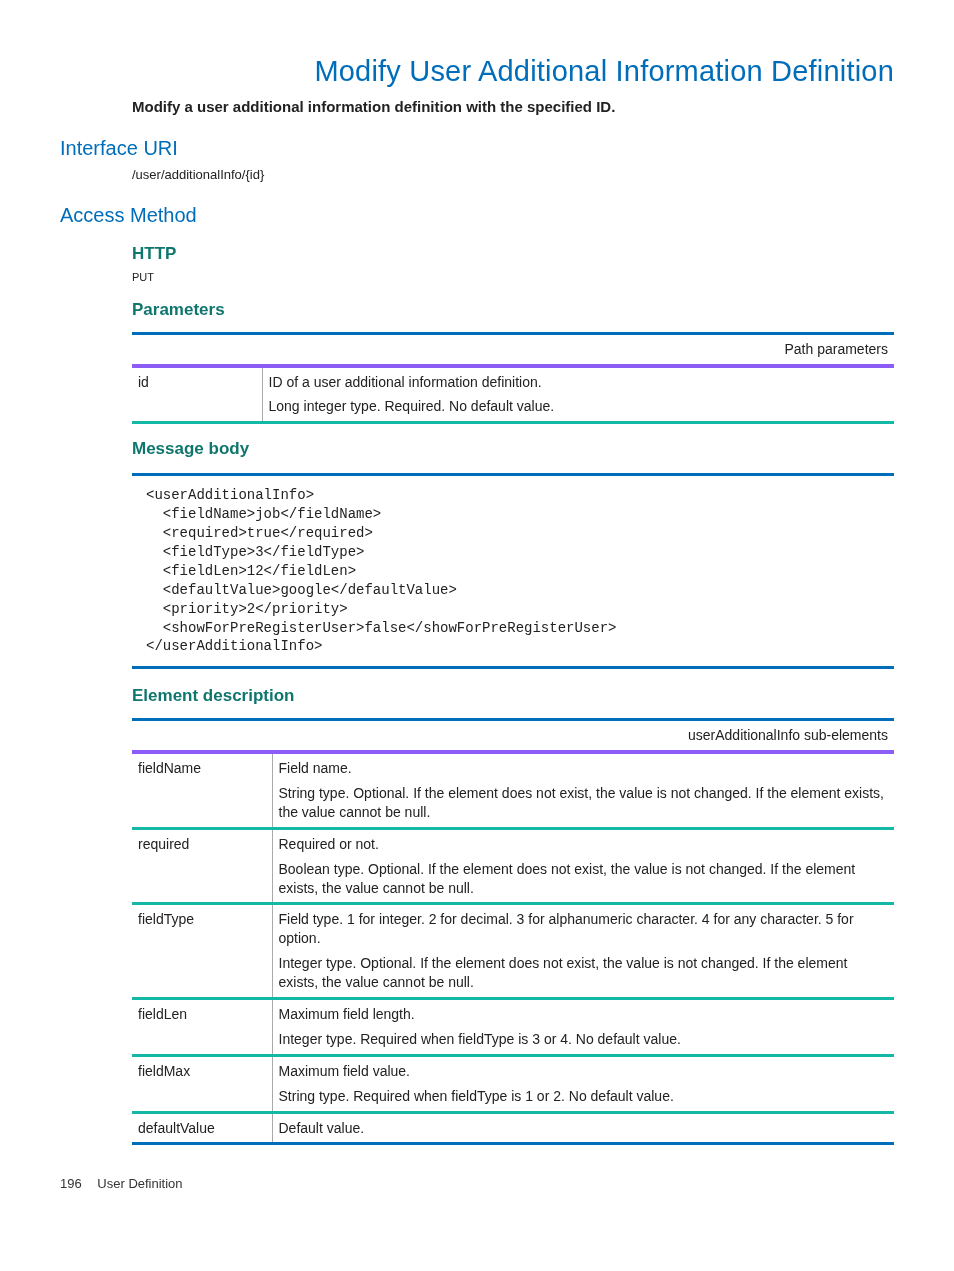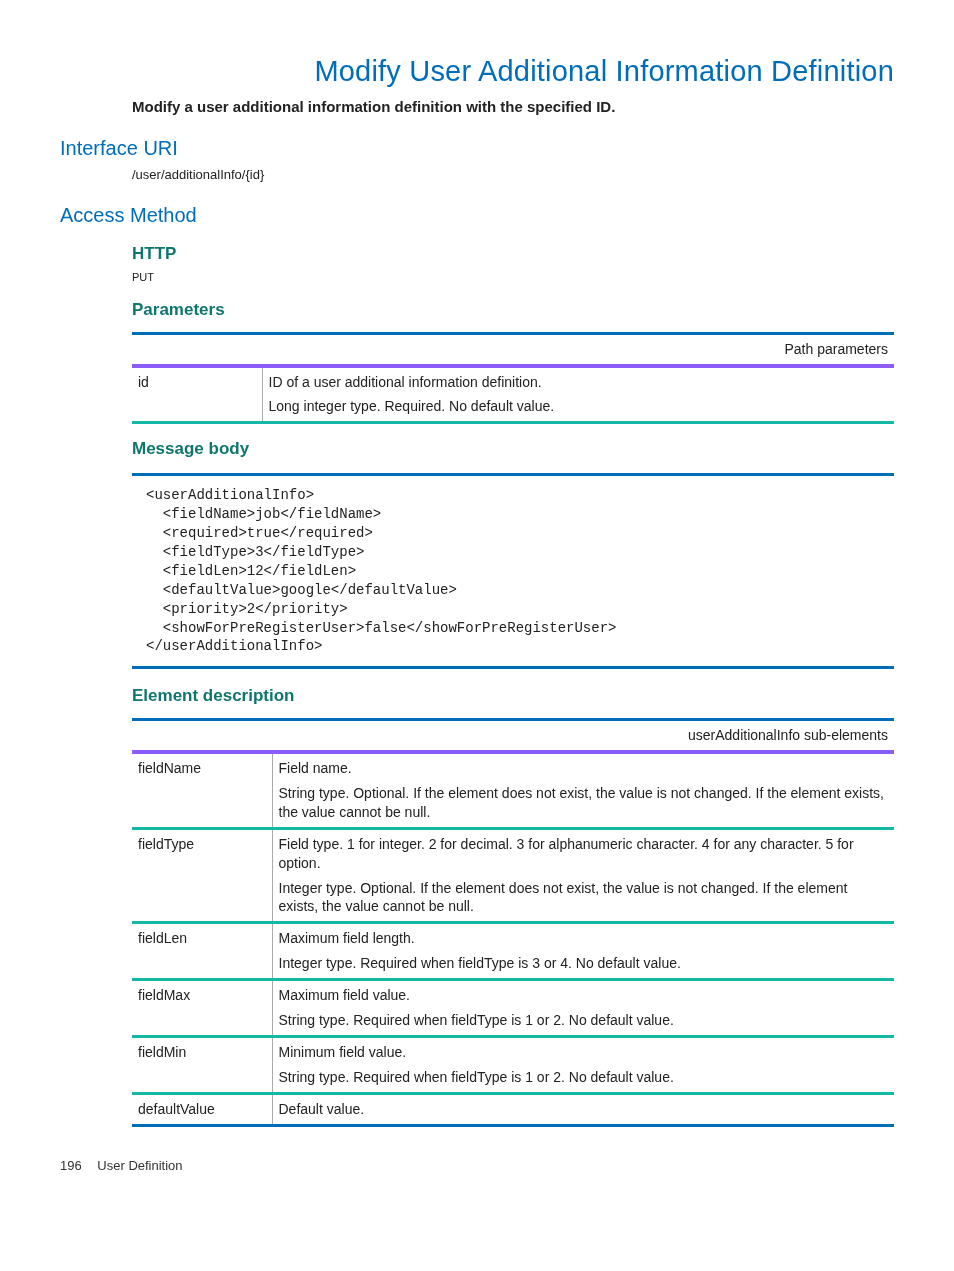--- a/index.html
+++ b/index.html
@@ -138,20 +138,27 @@
         <th colspan="2">userAdditionalInfo sub-elements</th>
       </tr>
   <tr>
     <td class="k">fieldName</td>
     <td>
       <p>Field name.</p>
       <p>String type. Optional. If the element does not exist, the value is not changed. If the element exists, the value cannot be null.</p>
     </td>
   </tr>
   <tr>
+    <td class="k">required</td>
+    <td>
+      <p>Required or not.</p>
+      <p>Boolean type. Optional. If the element does not exist, the value is not changed. If the element exists, the value cannot be null.</p>
+    </td>
+  </tr>
+  <tr>
     <td class="k">fieldType</td>
     <td>
       <p>Field type. 1 for integer. 2 for decimal. 3 for alphanumeric character. 4 for any character. 5 for option.</p>
       <p>Integer type. Optional. If the element does not exist, the value is not changed. If the element exists, the value cannot be null.</p>
     </td>
   </tr>
   <tr>
     <td class="k">fieldLen</td>
     <td>
       <p>Maximum field length.</p>
@@ -159,27 +166,20 @@
     </td>
   </tr>
   <tr>
     <td class="k">fieldMax</td>
     <td>
       <p>Maximum field value.</p>
       <p>String type. Required when fieldType is 1 or 2. No default value.</p>
     </td>
   </tr>
   <tr>
-    <td class="k">fieldMin</td>
-    <td>
-      <p>Minimum field value.</p>
-      <p>String type. Required when fieldType is 1 or 2. No default value.</p>
-    </td>
-  </tr>
-  <tr>
     <td class="k" style="border-bottom:none">defaultValue</td>
     <td style="border-bottom:none">
       <p>Default value.</p>
     </td>
   </tr>
 </tbody>
   </table>
 
 <div class="footer">
   <span class="pn">196</span>

